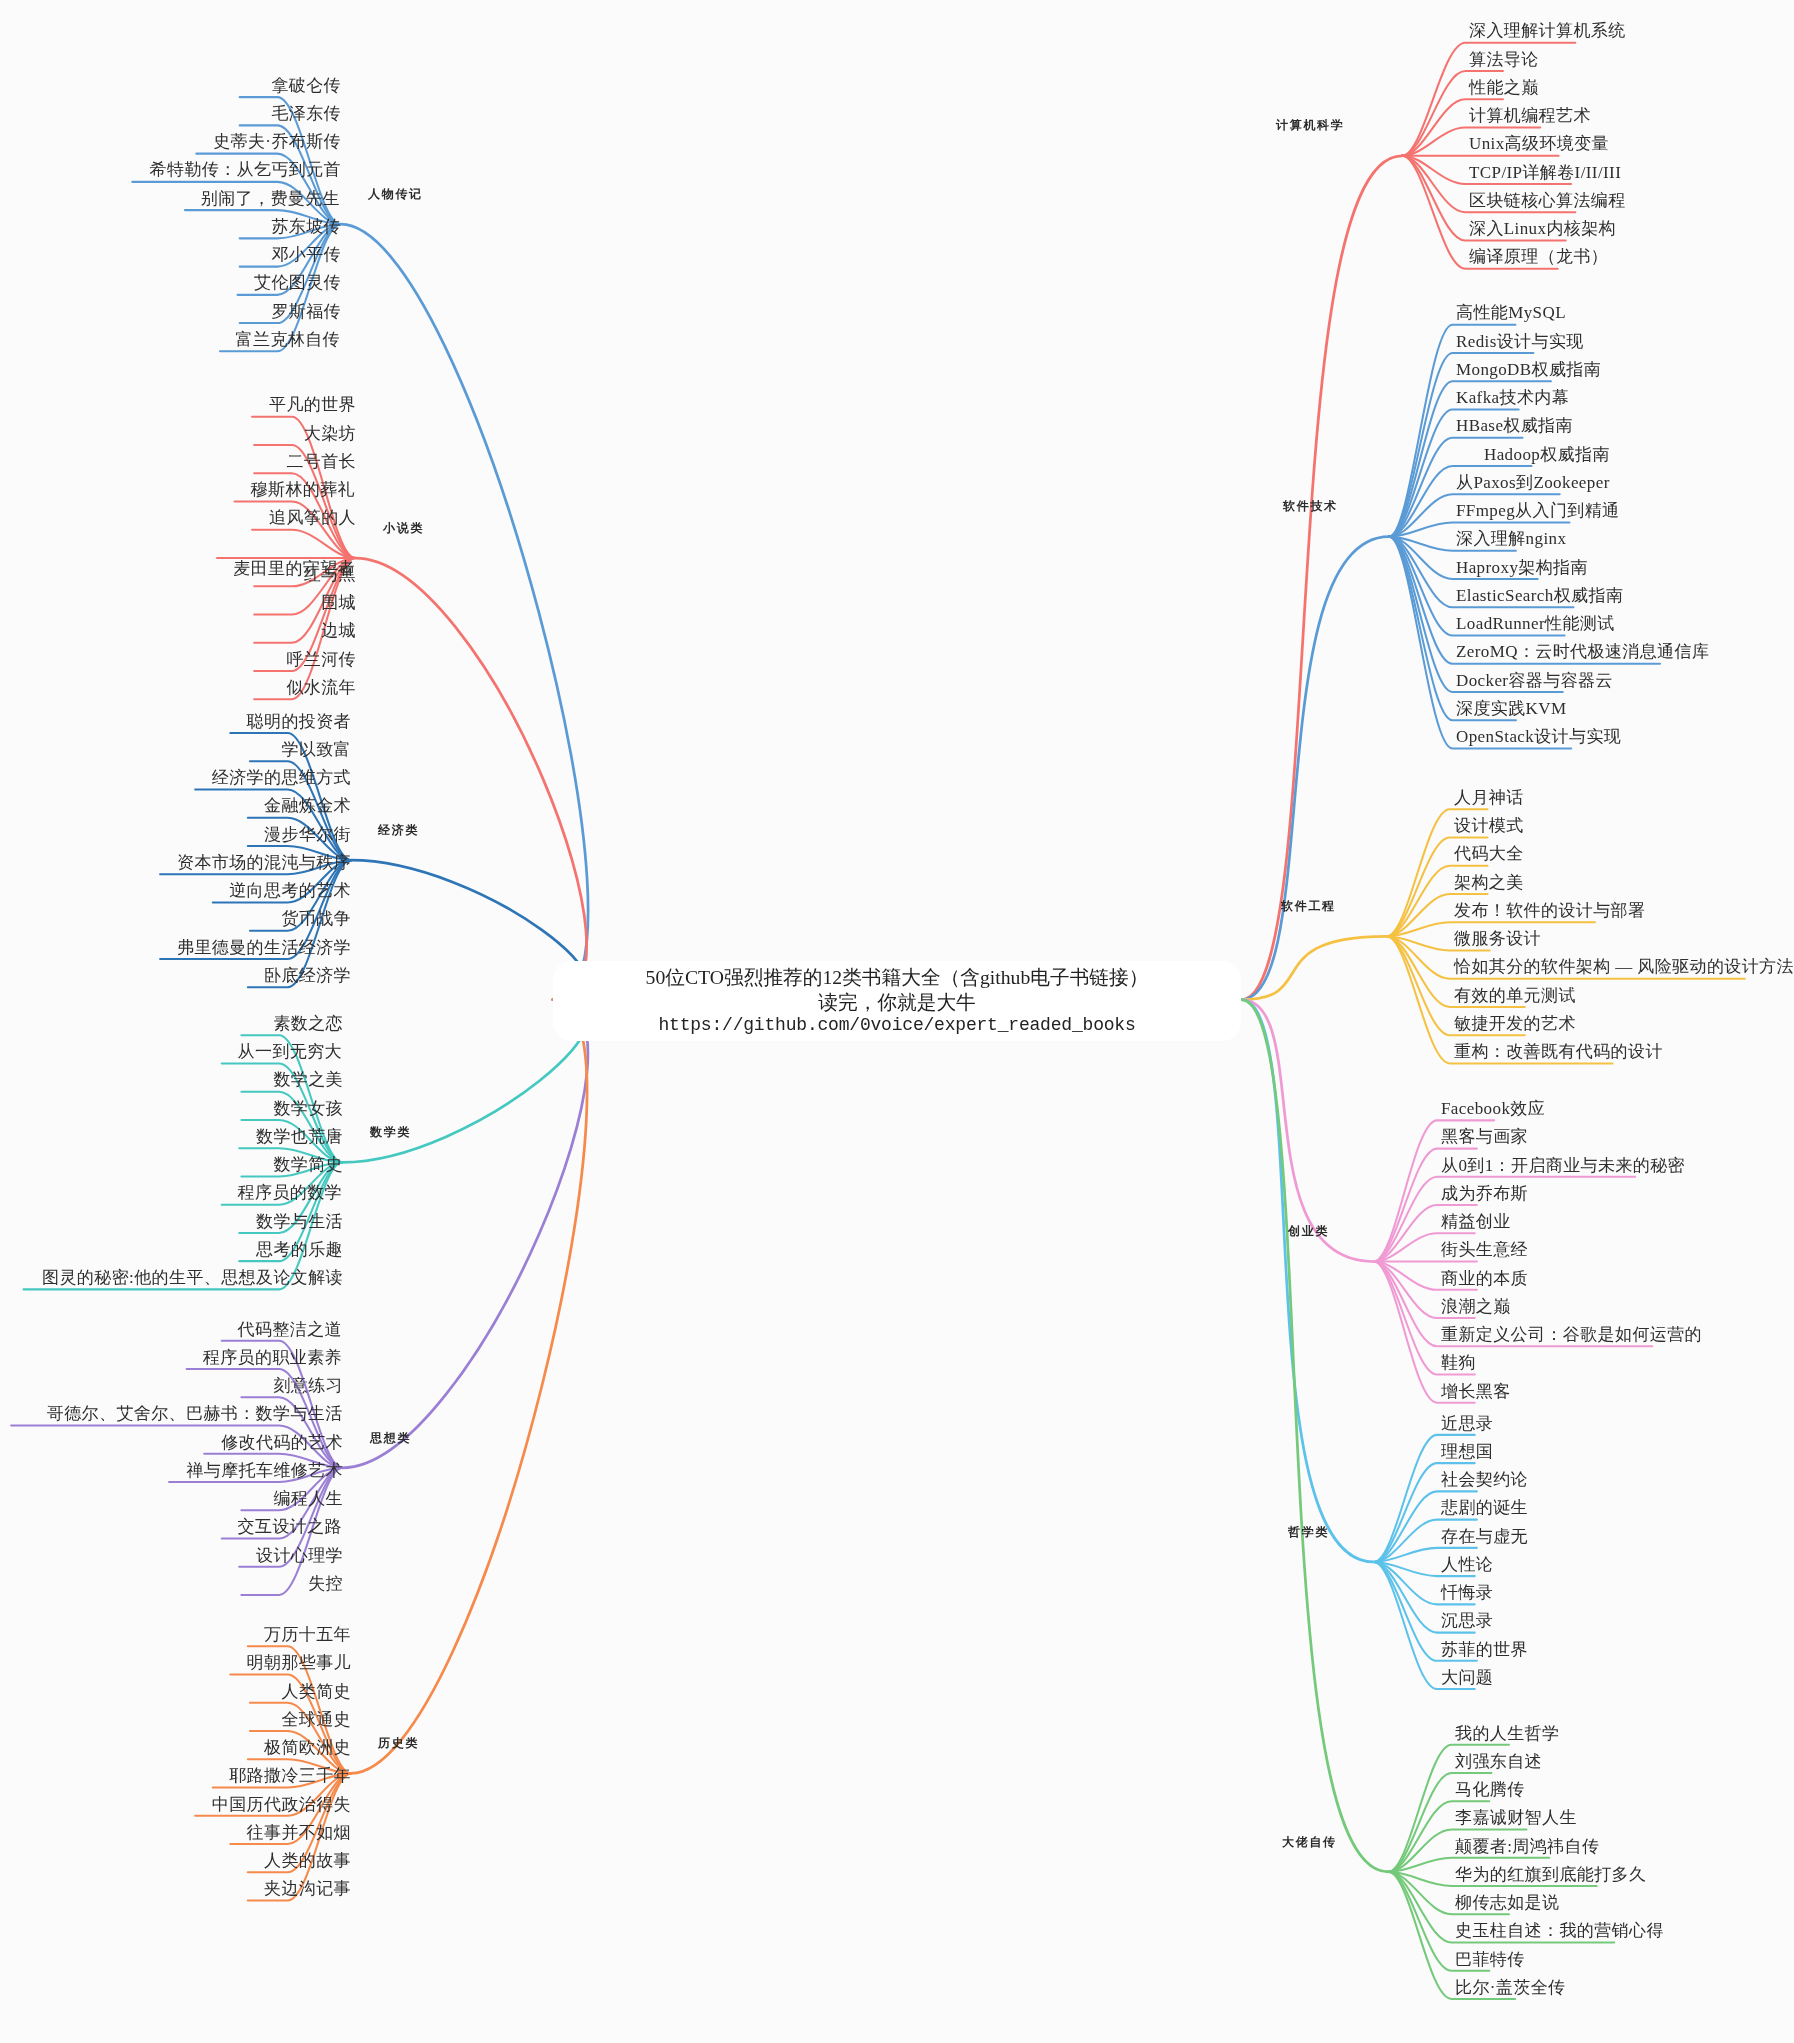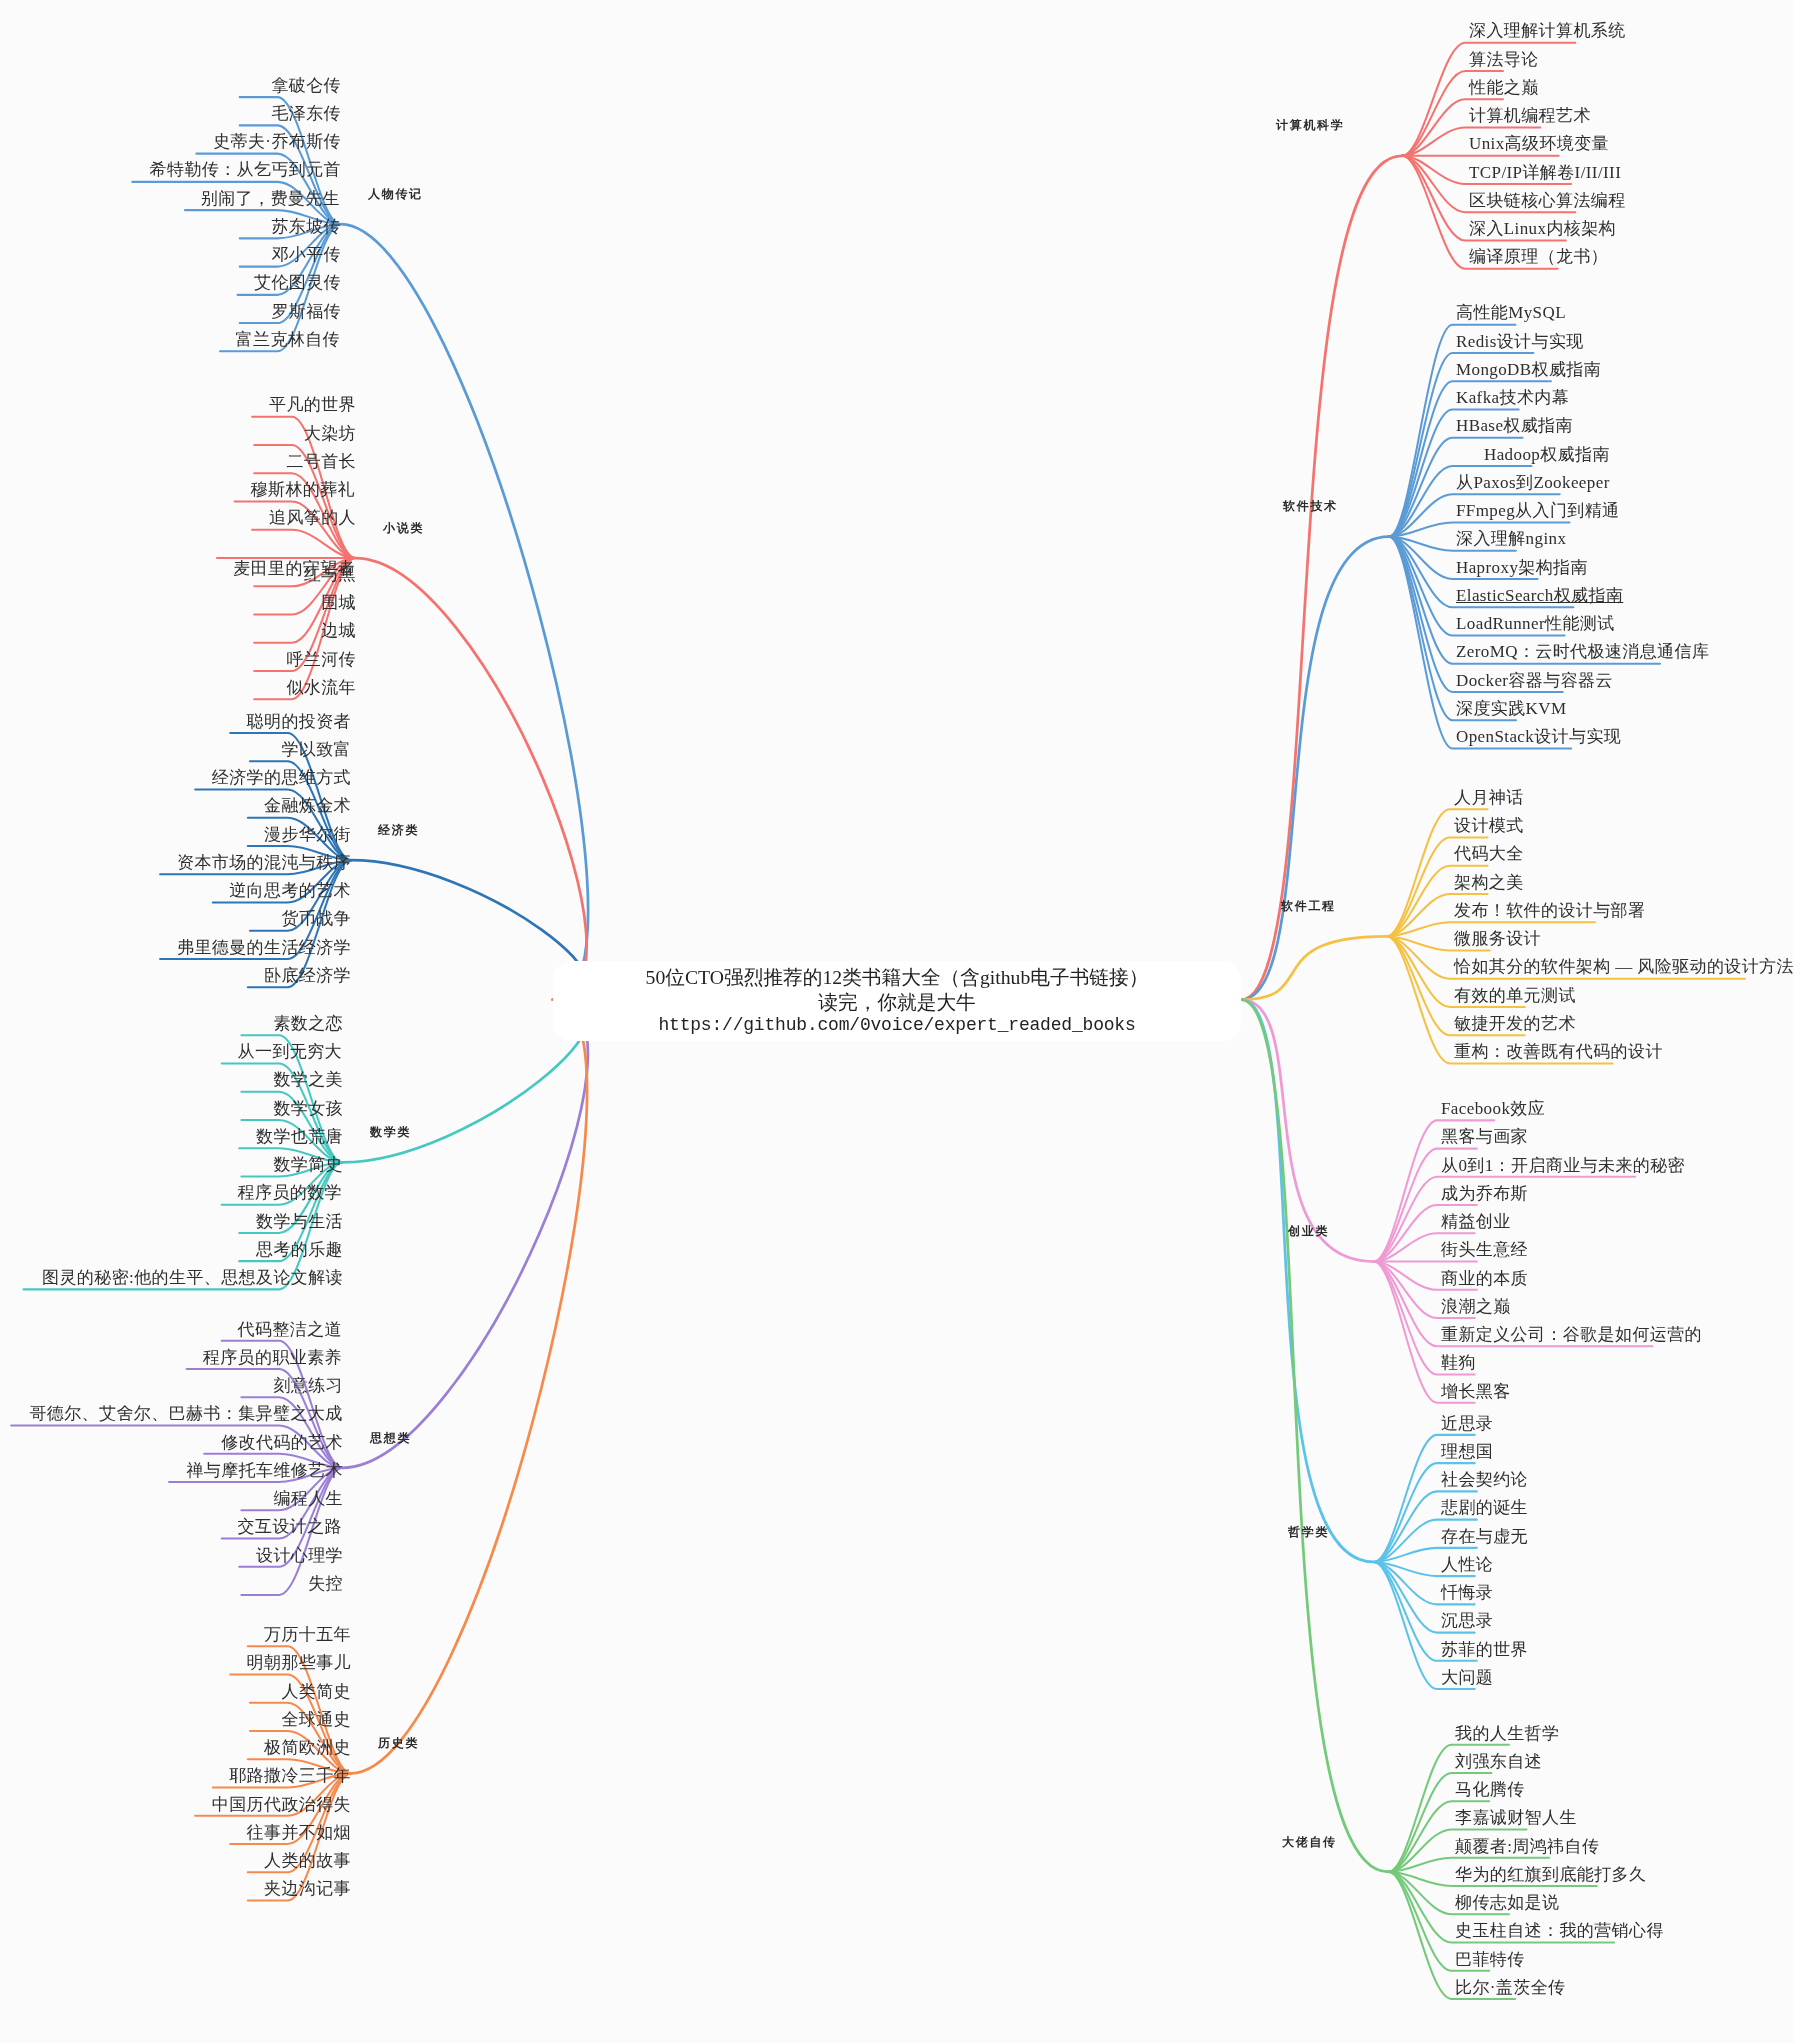--- a/index.html
+++ b/index.html
@@ -243,21 +243,21 @@
       <div class="leaf left" style="top: 1128px; left: 243px; width: 100px;">数学也荒唐</div>
       <div class="leaf left" style="top: 1156px; left: 245px; width: 98px;">数学简史</div>
       <div class="leaf left" style="top: 1184px; left: 225px; width: 117px;">程序员的数学</div>
       <div class="leaf left" style="top: 1213px; left: 243px; width: 100px;">数学与生活</div>
       <div class="leaf left" style="top: 1241px; left: 243px; width: 100px;">思考的乐趣</div>
       <div class="leaf left" style="top: 1269px; left: 27px; width: 316px;">图灵的秘密:他的生平、思想及论文解读</div>
       <div class="cat-label" style="top: 1430px; left: 370px;">思想类</div>
       <div class="leaf left" style="top: 1321px; left: 225px; width: 117px;">代码整洁之道</div>
       <div class="leaf left" style="top: 1349px; left: 190px; width: 152px;">程序员的职业素养</div>
       <div class="leaf left" style="top: 1377px; left: 245px; width: 98px;">刻意练习</div>
-      <div class="leaf left" style="top: 1405px; left: 14.6px; width: 328px;">哥德尔、艾舍尔、巴赫书：集异璧之大成</div>
+      <div class="leaf left" style="top: 1405px; left: 14.6px; width: 328px;">哥德尔、艾舍尔、巴赫书：数学与生活</div>
       <div class="leaf left" style="top: 1434px; left: 208px; width: 135px;">修改代码的艺术</div>
       <div class="leaf left" style="top: 1462px; left: 173px; width: 170px;">禅与摩托车维修艺术</div>
       <div class="leaf left" style="top: 1490px; left: 245px; width: 98px;">编程人生</div>
       <div class="leaf left" style="top: 1518px; left: 225px; width: 117px;">交互设计之路</div>
       <div class="leaf left" style="top: 1547px; left: 243px; width: 100px;">设计心理学</div>
       <div class="leaf left" style="top: 1575px; left: 245px; width: 98px;">失控</div>
       <div class="cat-label" style="top: 1735px; left: 378px;">历史类</div>
       <div class="leaf left" style="top: 1626px; left: 251px; width: 100px;">万历十五年</div>
       <div class="leaf left" style="top: 1654px; left: 234px; width: 117px;">明朝那些事儿</div>
       <div class="leaf left" style="top: 1683px; left: 253px; width: 98px;">人类简史</div>
@@ -282,21 +282,21 @@
       <div class="leaf right" style="top: 304px; left: 1456px;">高性能MySQL</div>
       <div class="leaf right" style="top: 333px; left: 1456px;">Redis设计与实现</div>
       <div class="leaf right" style="top: 361px; left: 1456px;">MongoDB权威指南</div>
       <div class="leaf right" style="top: 389px; left: 1456px;">Kafka技术内幕</div>
       <div class="leaf right" style="top: 417px; left: 1456px;">HBase权威指南</div>
       <div class="leaf right" style="top: 446px; left: 1456px; margin-left: 28px;">Hadoop权威指南</div>
       <div class="leaf right" style="top: 474px; left: 1456px;">从Paxos到Zookeeper</div>
       <div class="leaf right" style="top: 502px; left: 1456px;">FFmpeg从入门到精通</div>
       <div class="leaf right" style="top: 530px; left: 1456px;">深入理解nginx</div>
       <div class="leaf right" style="top: 559px; left: 1456px;">Haproxy架构指南</div>
-      <div class="leaf right" style="top: 587px; left: 1456px; text-decoration: underline;">ElasticSearch权威指南</div>
+      <div class="leaf right" style="top: 587px; left: 1456px;">ElasticSearch权威指南</div>
       <div class="leaf right" style="top: 615px; left: 1456px;">LoadRunner性能测试</div>
       <div class="leaf right" style="top: 643px; left: 1456px;">ZeroMQ：云时代极速消息通信库</div>
       <div class="leaf right" style="top: 672px; left: 1456px;">Docker容器与容器云</div>
       <div class="leaf right" style="top: 700px; left: 1456px;">深度实践KVM</div>
       <div class="leaf right" style="top: 728px; left: 1456px;">OpenStack设计与实现</div>
       <div class="cat-label" style="top: 898px; left: 1281px;">软件工程</div>
       <div class="leaf right" style="top: 789px; left: 1454px;">人月神话</div>
       <div class="leaf right" style="top: 817px; left: 1454px;">设计模式</div>
       <div class="leaf right" style="top: 845px; left: 1454px;">代码大全</div>
       <div class="leaf right" style="top: 874px; left: 1454px;">架构之美</div>

